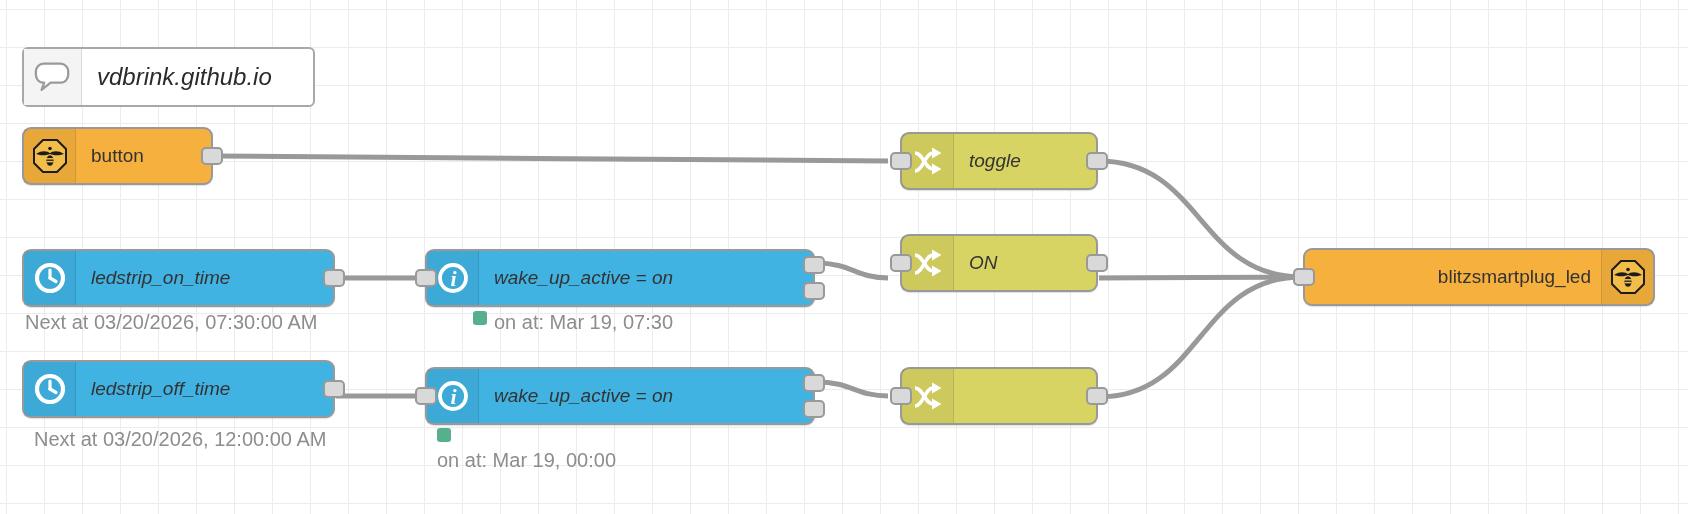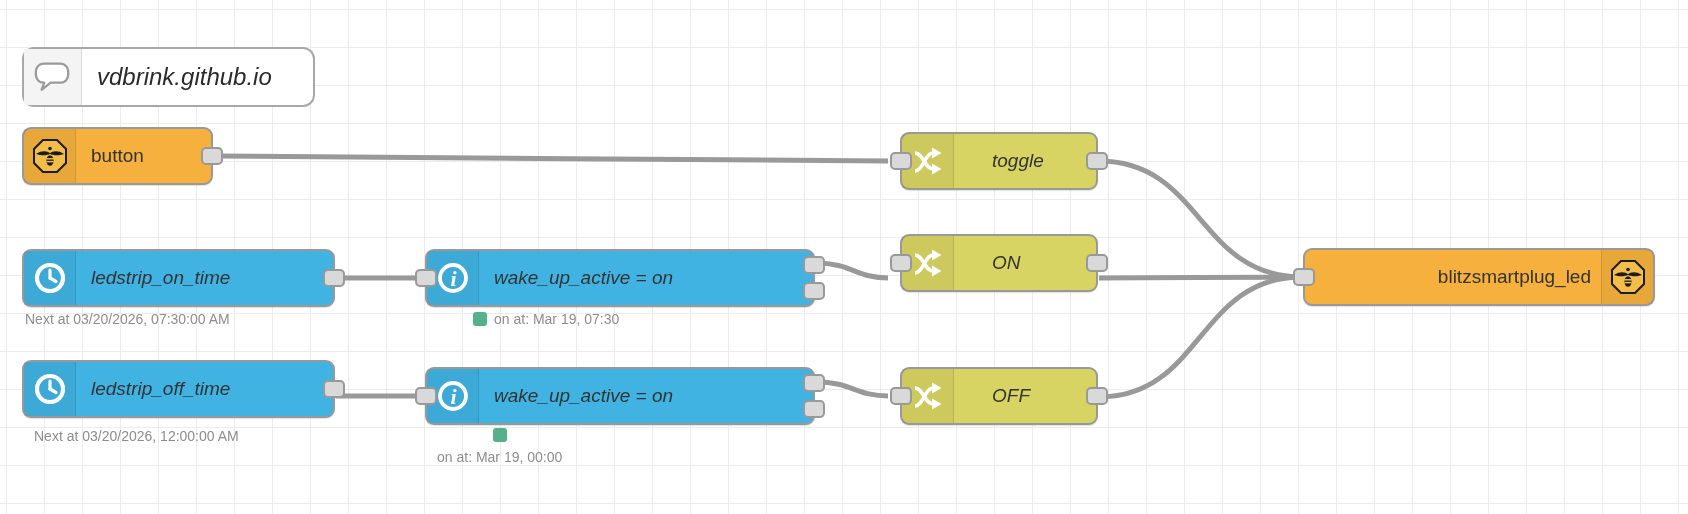--- a/index.html
+++ b/index.html
@@ -15,47 +15,47 @@
     background-image:linear-gradient(to right,var(--grid) 1px,transparent 1px),
                      linear-gradient(to bottom,var(--grid) 1px,transparent 1px);
     background-size:38px 38px;background-position:6px 9px;
   }
   .wires{position:absolute;left:0;top:0;width:1688px;height:514px;z-index:1;}
   .wires path{stroke:var(--wire);stroke-width:5;fill:none;}
   .node{
     position:absolute;height:58px;border:2px solid var(--node-border);border-radius:9px;
     display:flex;align-items:stretch;z-index:2;box-shadow:0 1px 1px rgba(0,0,0,0.12);
   }
-  .n-blue{background:var(--blue);} .n-olive{background:var(--olive);gap:23px;} .n-orange{background:var(--orange);}
+  .n-blue{background:var(--blue);} .n-olive{background:var(--olive);} .n-orange{background:var(--orange);}
   .icon-box{
     width:52px;flex:0 0 52px;display:flex;align-items:center;justify-content:center;
     background:rgba(0,0,0,0.05);border-right:1px solid rgba(0,0,0,0.10);
   }
   .icon-box-right{border-right:none;border-left:1px solid rgba(0,0,0,0.10);}
   .label{
     flex:1;display:flex;align-items:center;padding-left:15px;font-size:19px;color:var(--label);
     white-space:nowrap;overflow:hidden;
   }
   .label.it{font-style:italic;}
   .label.right{justify-content:flex-end;padding-right:10px;padding-left:8px;}
   .port{
     position:absolute;width:22px;height:18px;background:var(--port-fill);
     border:2px solid var(--port-border);border-radius:5px;z-index:3;
   }
   .port-in{left:-12px;} .port-out{right:-12px;}
   .port-mid{top:18px;} .port-o1{top:5px;} .port-o2{top:31px;}
   .comment{
     position:absolute;left:22px;top:47px;width:293px;height:60px;background:#ffffff;
-    border:2px solid #a8a8a8;border-radius:12px;display:flex;align-items:stretch;z-index:2;
+    border:2px solid #a8a8a8;border-radius:6px;display:flex;align-items:stretch;z-index:2;
   }
   .comment .icon-box{background:#f4f4f4;border-right:1px solid #d8d8d8;width:58px;flex:0 0 58px;}
   .comment .label{font-size:24px;font-style:italic;color:#2b2b2b;}
   .status{
-    position:absolute;z-index:2;font-size:14px;color:var(--status);white-space:nowrap;
-    display:flex;align-items:center;gap:7px;
+    position:absolute;z-index:2;font-size:20px;color:var(--status);white-space:nowrap;
+    display:flex;gap:7px;
   }
   .status-dot{width:14px;height:14px;border-radius:3px;background:var(--green);flex:0 0 14px;}
 </style>
 </head>
 <body>
 
 <div class="canvas">
 
   <svg class="wires" viewBox="0 0 1688 514">
     <path d="M214,156 C 470,156 640,161 888,161"></path>
@@ -187,21 +187,20 @@
 
   <div class="node n-olive" style="left:900px;top:367px;width:198px;">
     <div class="icon-box">
       <svg width="36" height="36" viewBox="0 0 36 36">
         <path d="M5,28 C13,28 15,10 23,10" stroke="#fff" stroke-width="3.6" fill="none"></path>
         <polygon points="22,4.5 31.5,10 22,15.5" fill="#fff"></polygon>
         <path d="M5,10 C13,10 15,26 23,26" stroke="#fff" stroke-width="3.6" fill="none"></path>
         <polygon points="22,20.5 31.5,26 22,31.5" fill="#fff"></polygon>
       </svg>
     </div>
-    <div class="label it">OFF</div>
     <div class="port port-in port-mid"></div>
     <div class="port port-out port-mid"></div>
   </div>
 
   <div class="status" style="left:25px;top:311px;">
     <span>Next at 03/20/2026, 07:30:00 AM</span>
   </div>
   <div class="status" style="left:437px;top:311px;margin-left:36px;">
     <span class="status-dot"></span>
     <span>on at: Mar 19, 07:30</span>

